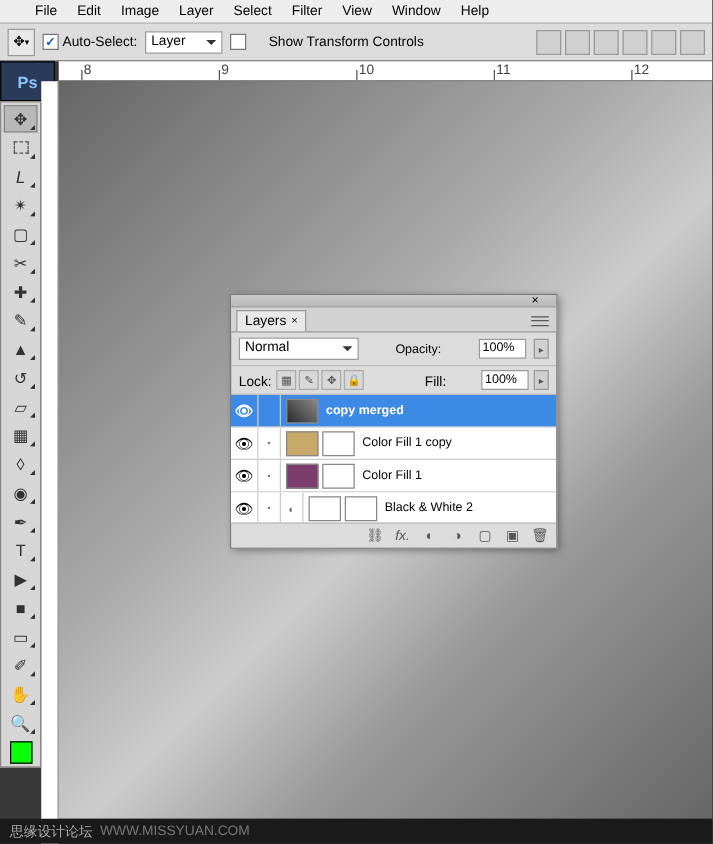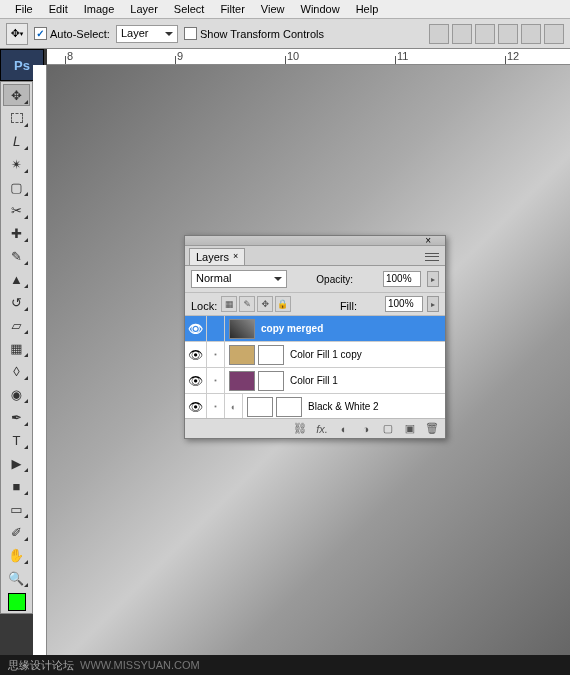--- a/index.html
+++ b/index.html
@@ -1,17 +1,17 @@
 <!DOCTYPE html>
 <html><head>
 <meta charset="utf-8">
 <style>
 * { margin: 0; padding: 0; box-sizing: border-box; font-family: Tahoma, sans-serif; font-size: 11px; }
 body { width: 570px; height: 675px; background: #393939; overflow: hidden; position: relative; }
-.menubar { background: #ededed; height: 19px; display: flex; align-items: center; padding-left: 7px; border-bottom: 1px solid #b0b0b0; }
+.menubar { background: #ededed; height: 19px; display: flex; align-items: center; padding-left: 20px; border-bottom: 1px solid #b0b0b0; }
 .menubar span { padding: 2px 8px; cursor: default; }
 .optbar { background: #dcdcdc; height: 30px; border-bottom: 1px solid #888; display: flex; align-items: center; padding-left: 6px; gap: 6px; }
 .move-mini { width: 22px; height: 22px; background: #e8e8e8; border: 1px solid #999; display: flex; align-items: center; justify-content: center; }
 .checkbox { width: 13px; height: 13px; background: #fff; border: 1px solid #777; display: inline-flex; align-items: center; justify-content: center; color: #0060c0; font-size: 10px; font-weight: bold; }
 .selectbox { background: #fff; border: 1px solid #999; height: 18px; padding: 1px 18px 1px 4px; position: relative; }
 .selectbox::after { content: ""; position: absolute; right: 4px; top: 6px; border: 4px solid transparent; border-top: 4px solid #333; }
 .align-icons { display: flex; gap: 3px; margin-left: auto; margin-right: 6px; }
 .align-icons div { width: 20px; height: 20px; background: #d0d0d0; border: 1px solid #999; }
 .ruler-h { position: absolute; left: 47px; top: 49px; right: 0; height: 16px; background: #fff; border-bottom: 1px solid #888; font-size: 9px; color: #444; }
 .ruler-h span { position: absolute; top: 1px; }
@@ -70,21 +70,21 @@
     <span>Help</span>
   </div>
 
 <div class="optbar">
   <div class="move-mini">✥<span style="font-size:7px">▾</span></div>
   <label style="display:flex;align-items:center;gap:3px">
     <span class="checkbox">✓</span>
     <span>Auto-Select:</span>
   </label>
   <div class="selectbox" style="width:62px">Layer</div>
-  <label style="display:flex;align-items:center;gap:3px">
+  <label style="display:flex;align-items:center;gap:18px">
     <span class="checkbox"></span>
     <span>Show Transform Controls</span>
   </label>
   <div class="align-icons">
     <div></div>
     <div></div>
     <div></div>
     <div></div>
     <div></div>
     <div></div>

